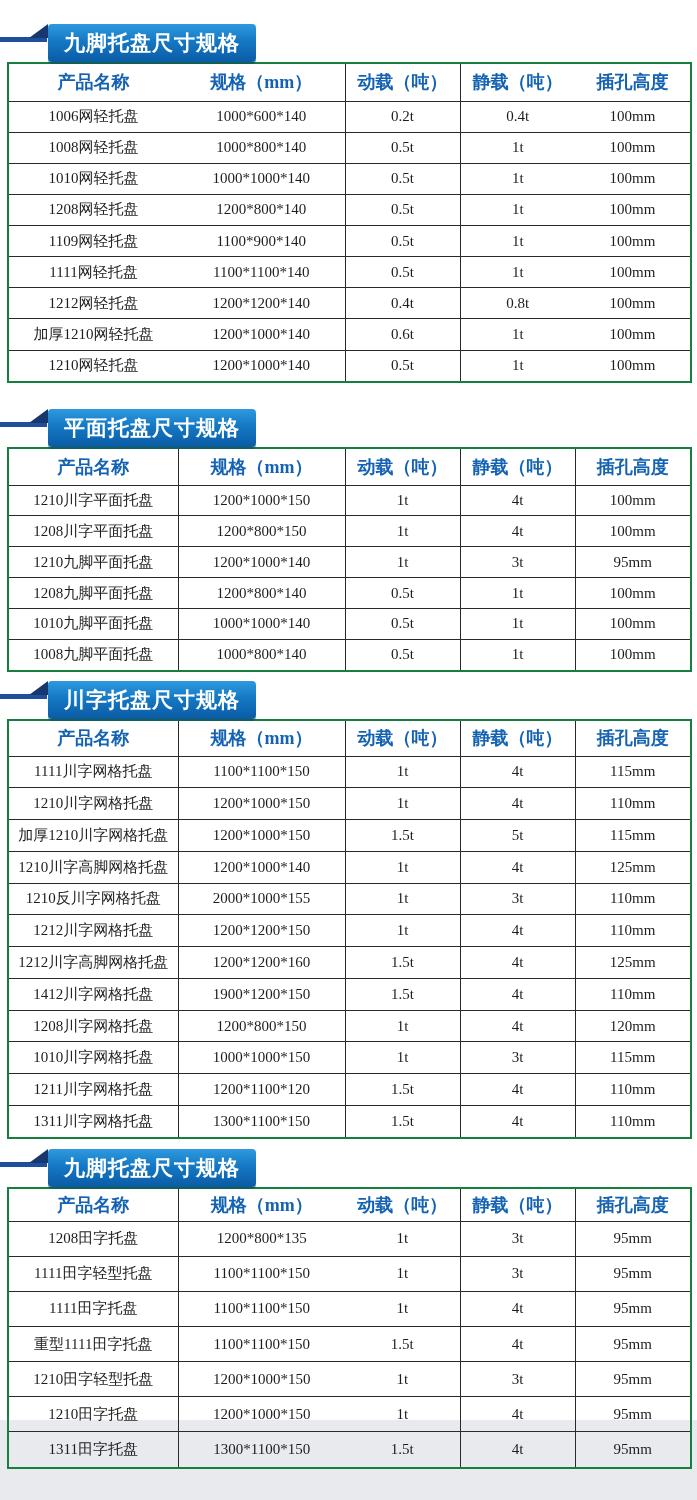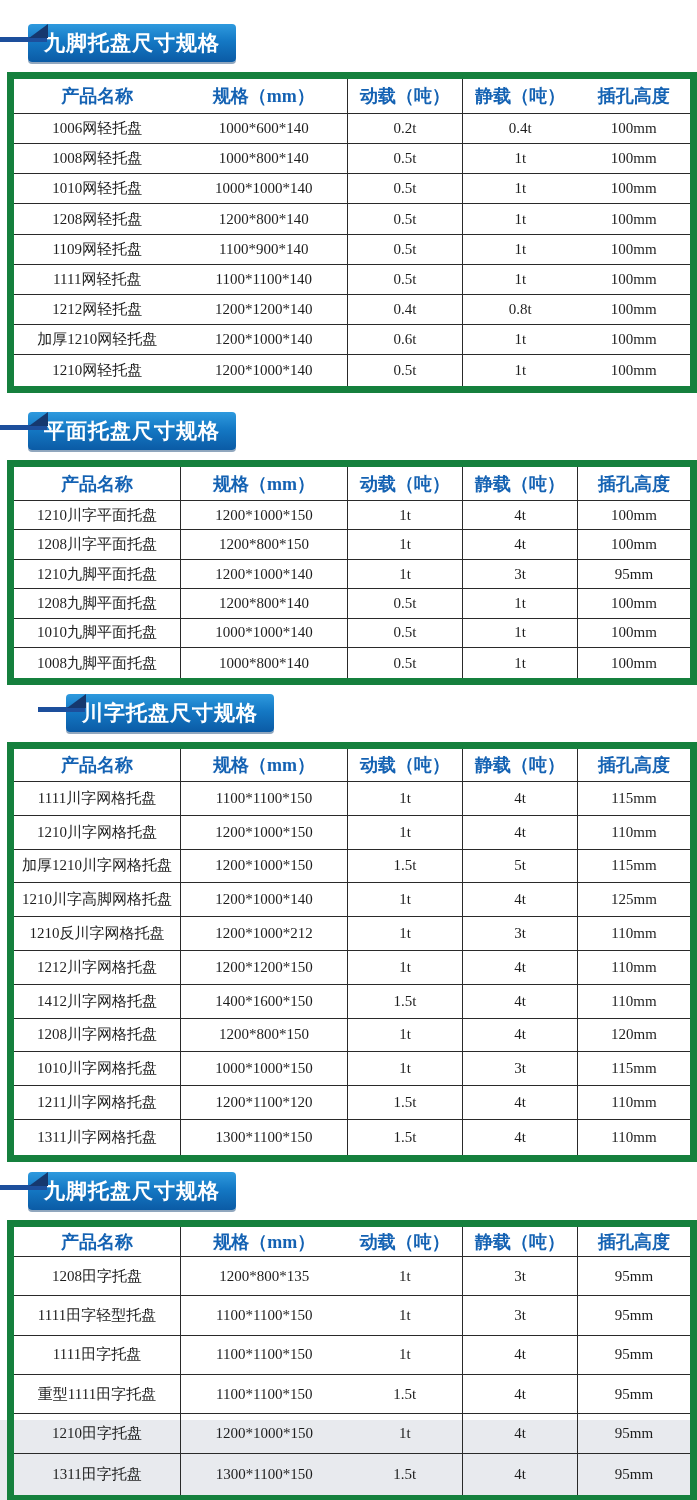--- a/index.html
+++ b/index.html
@@ -12,51 +12,50 @@
     font-family:"Liberation Serif","DejaVu Serif",serif;
     color:#1d1d1d;
   }
   .bottom-band {
     position:absolute; left:0; top:1420px; width:697px; height:80px;
     background:#e8eaee;
   }
   .content { position:relative; }
 
   
-  .section-header { position:relative; height:38px; padding-left:28px; }
+  .section-header { position:relative; height:38px; padding-left:48px; }
   .ribbon-line {
     position:absolute; left:0; top:13px; width:47px; height:5px;
     background:#1d4f9c;
   }
   .ribbon-fold {
     position:absolute; left:29px; top:0px; width:19px; height:14px;
     background:#16386e;
     clip-path:polygon(100% 0, 100% 100%, 0 100%);
   }
   .badge {
     display:inline-block; height:38px; line-height:38px;
     padding:0 16px;
     background:linear-gradient(to bottom,#2e9ade 0%,#1478c4 45%,#0b5ba5 100%);
     border-radius:4px;
     box-shadow:0 2px 0 rgba(10,60,110,0.45);
     color:#ffffff;
     font-family:"Liberation Sans","DejaVu Sans",sans-serif;
     font-weight:bold; font-size:21px; letter-spacing:1px;
   }
   .sh-0 { margin-top:24px; }
-  .sh-1 { margin-top:19px; }
-  .sh-2 { margin-top:9px;margin-left:38px; }
+  .sh-1 { margin-top:26px; }
+  .sh-2 { margin-top:9px; }
   .sh-3 { margin-top:10px; }
 
   
   table.spec {
     border-collapse:collapse; table-layout:fixed;
     width:683px; margin-left:7px;
-    border:7px solid #15803d;
-    margin-top:10px;
+    border:2px solid #15803d;
   }
   table.spec th, table.spec td {
     border-left:1px solid #2a2a2a;
     text-align:center; vertical-align:middle;
     overflow:hidden; white-space:nowrap;
   }
   table.spec th:first-child, table.spec td:first-child { border-left:none; }
   table.spec tbody tr td { border-top:1px solid #2a2a2a; }
   table.spec .no-left { border-left:none !important; }
   table.spec th {
@@ -283,35 +282,42 @@
             </tr>
             <tr>
               <td>1210川字高脚网格托盘</td>
               <td>1200*1000*140</td>
               <td>1t</td>
               <td>4t</td>
               <td>125mm</td>
             </tr>
             <tr>
               <td>1210反川字网格托盘</td>
-              <td>1200*1000*212</td>
+              <td>2000*1000*155</td>
               <td>1t</td>
               <td>3t</td>
               <td>110mm</td>
             </tr>
             <tr>
               <td>1212川字网格托盘</td>
               <td>1200*1200*150</td>
               <td>1t</td>
               <td>4t</td>
               <td>110mm</td>
             </tr>
             <tr>
+              <td>1212川字高脚网格托盘</td>
+              <td>1200*1200*160</td>
+              <td>1.5t</td>
+              <td>4t</td>
+              <td>125mm</td>
+            </tr>
+            <tr>
               <td>1412川字网格托盘</td>
-              <td>1400*1600*150</td>
+              <td>1900*1200*150</td>
               <td>1.5t</td>
               <td>4t</td>
               <td>110mm</td>
             </tr>
             <tr>
               <td>1208川字网格托盘</td>
               <td>1200*800*150</td>
               <td>1t</td>
               <td>4t</td>
               <td>120mm</td>
@@ -387,20 +393,27 @@
               <td>95mm</td>
             </tr>
             <tr>
               <td>重型1111田字托盘</td>
               <td>1100*1100*150</td>
               <td class="no-left">1.5t</td>
               <td>4t</td>
               <td>95mm</td>
             </tr>
             <tr>
+              <td>1210田字轻型托盘</td>
+              <td>1200*1000*150</td>
+              <td class="no-left">1t</td>
+              <td>3t</td>
+              <td>95mm</td>
+            </tr>
+            <tr>
               <td>1210田字托盘</td>
               <td>1200*1000*150</td>
               <td class="no-left">1t</td>
               <td>4t</td>
               <td>95mm</td>
             </tr>
             <tr>
               <td>1311田字托盘</td>
               <td>1300*1100*150</td>
               <td class="no-left">1.5t</td>

